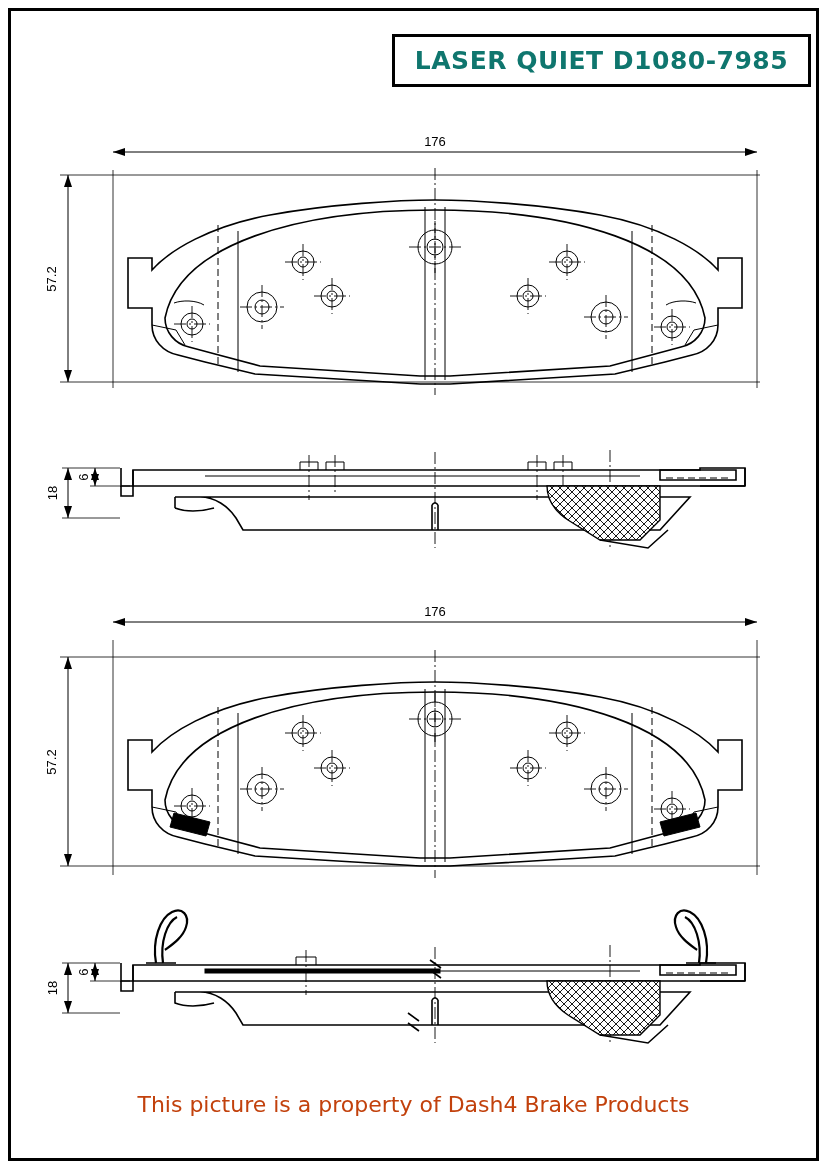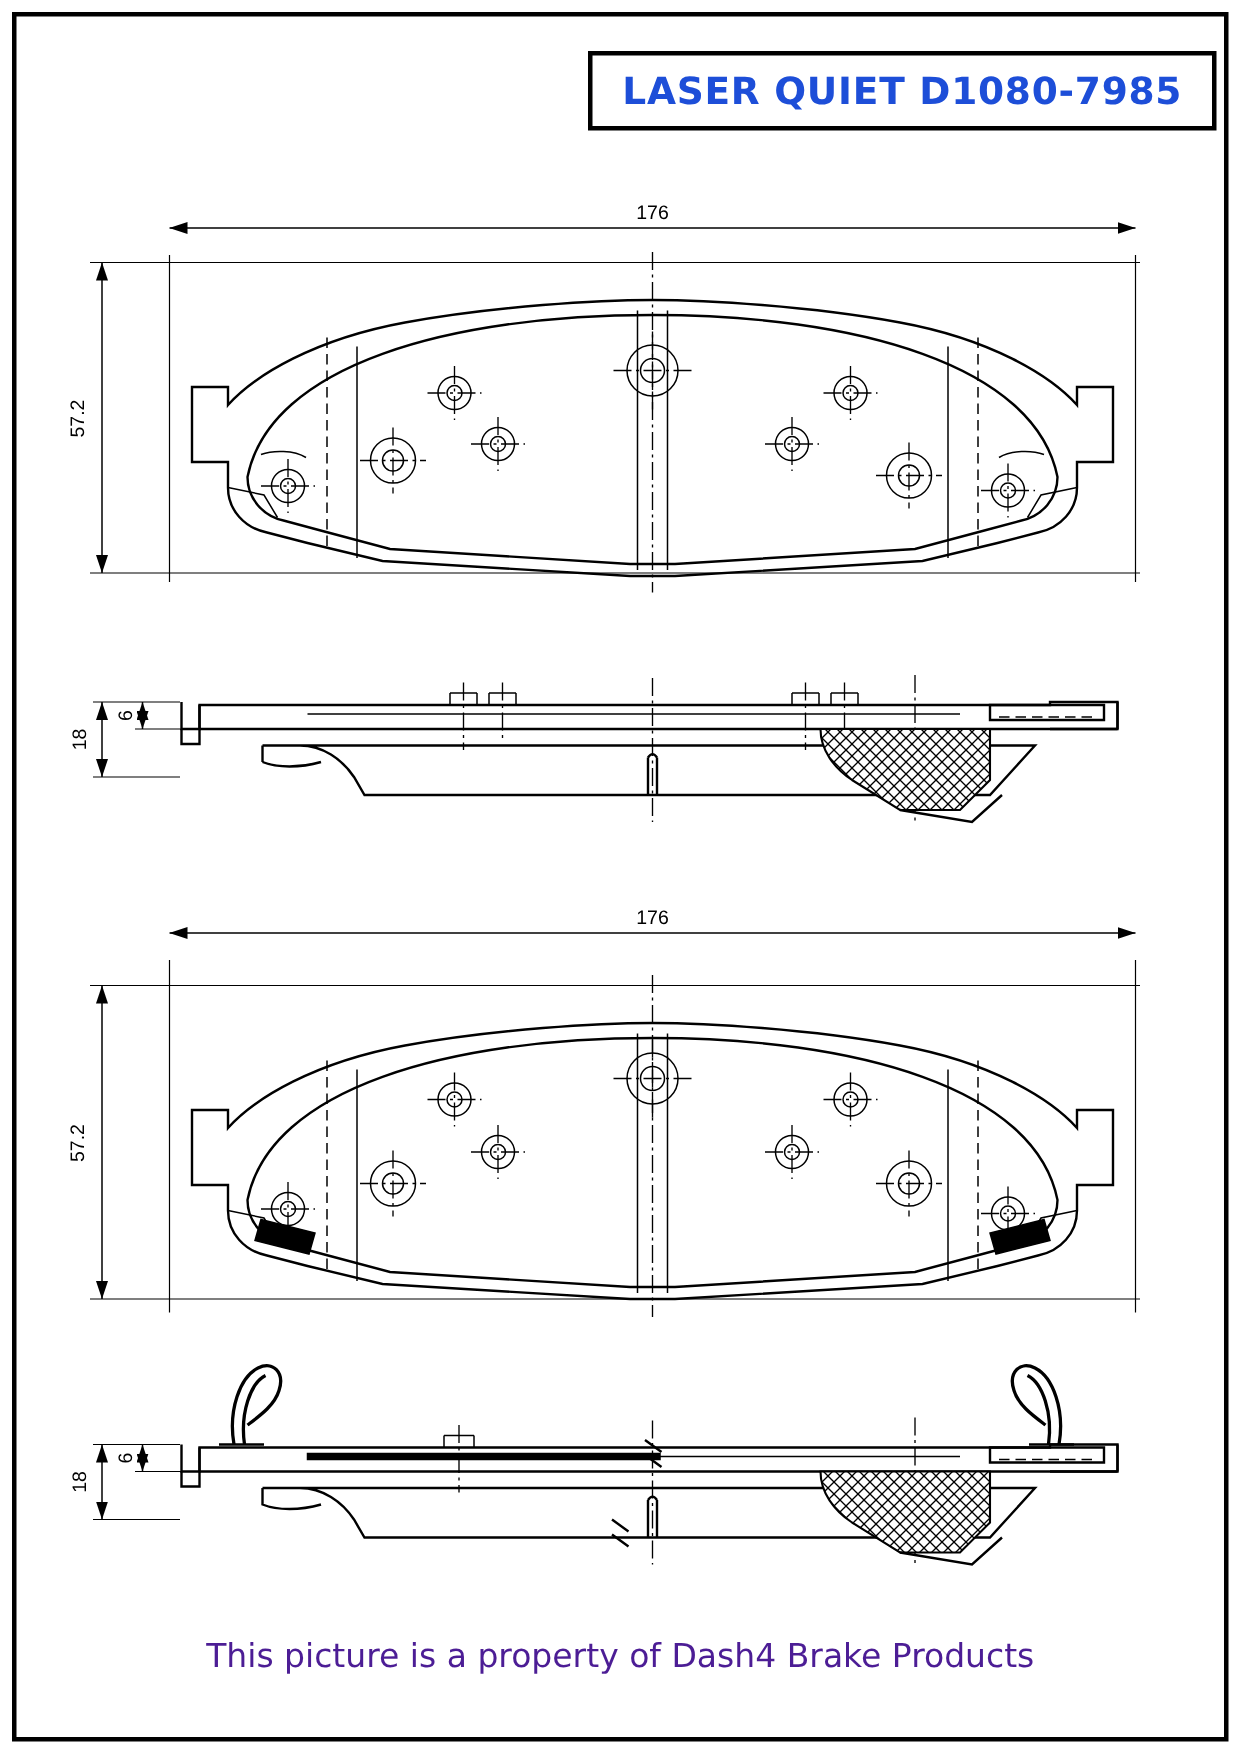--- a/index.html
+++ b/index.html
@@ -39,32 +39,32 @@
     display: flex;
     align-items: center;
     justify-content: center;
     background: #fff;
   }
   .title-text {
     font-family: "DejaVu Sans", sans-serif;
     font-weight: bold;
     font-size: 25px;
     letter-spacing: 0.5px;
-    color: #1d4ed8;
+    color: #0f766e;
     white-space: nowrap;
   }
   .footer-text {
     position: absolute;
     left: 0;
     top: 1092px;
     width: 827px;
     text-align: center;
     font-family: "DejaVu Sans", sans-serif;
     font-size: 22px;
-    color: #4c1d95;
+    color: #c2410c;
   }
   svg.drawing {
     position: absolute;
     left: 0;
     top: 0;
     width: 827px;
     height: 1169px;
   }
   .dimtext {
     font-family: "Liberation Sans", sans-serif;

